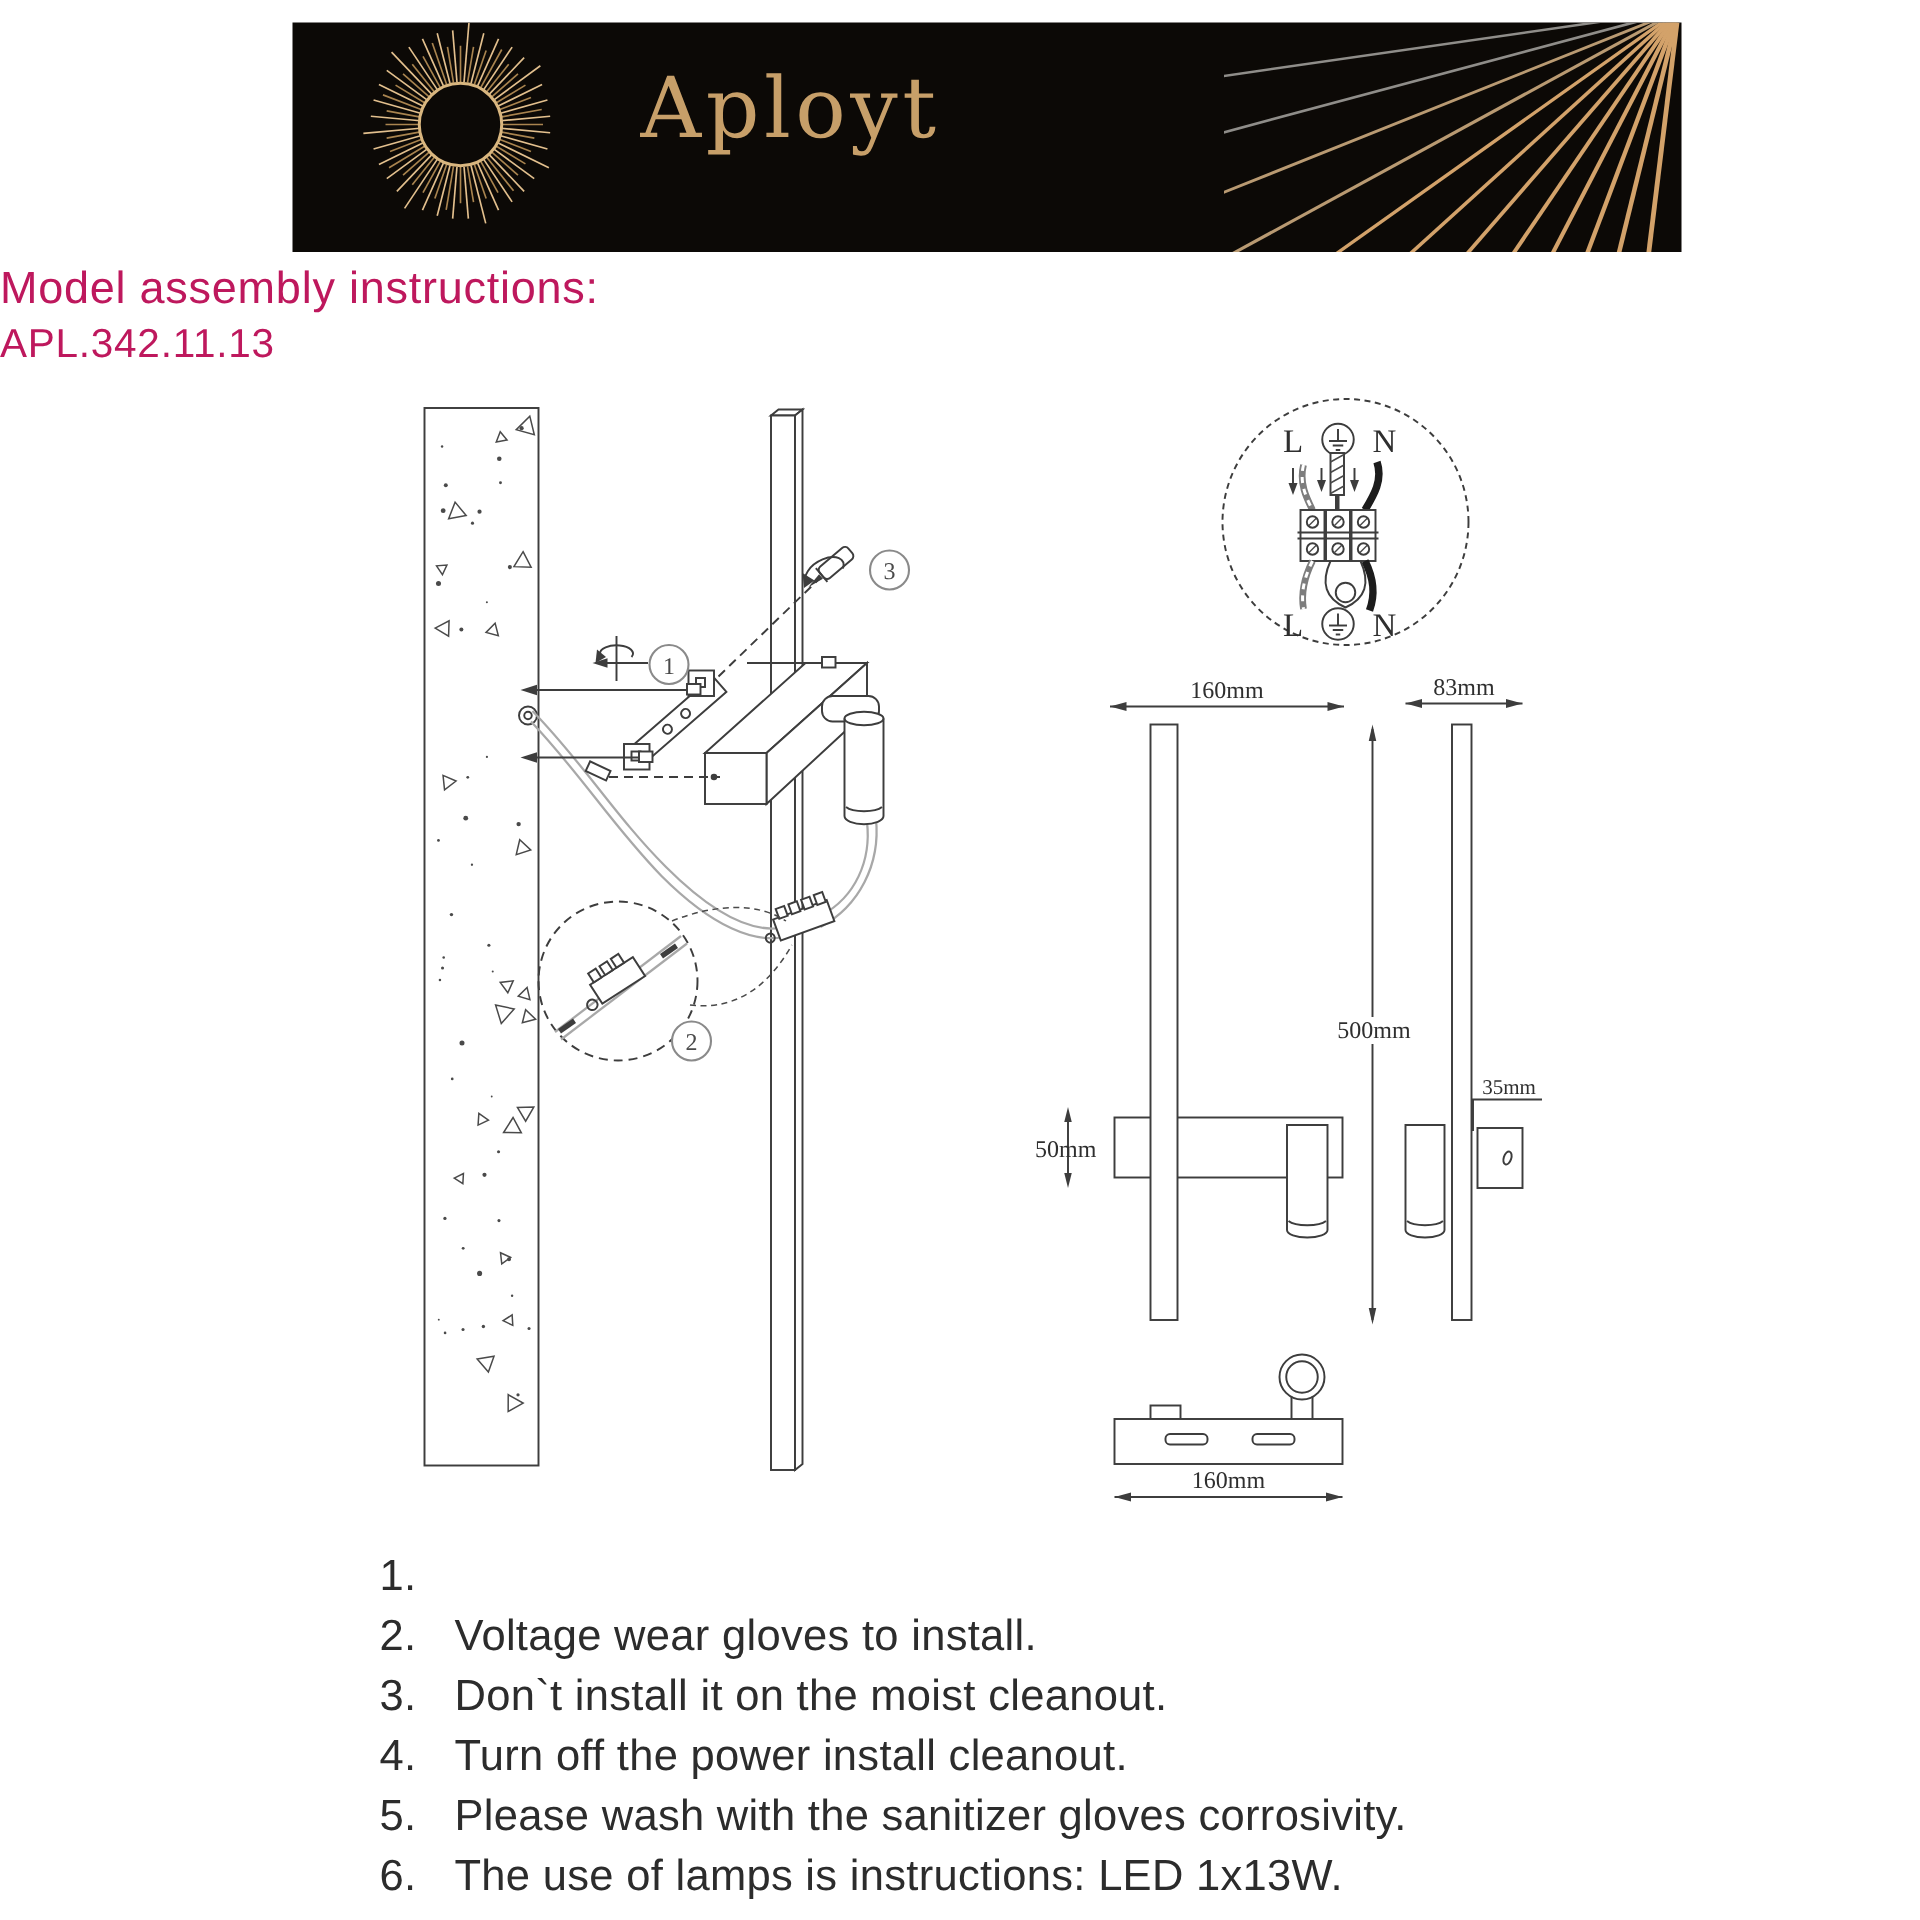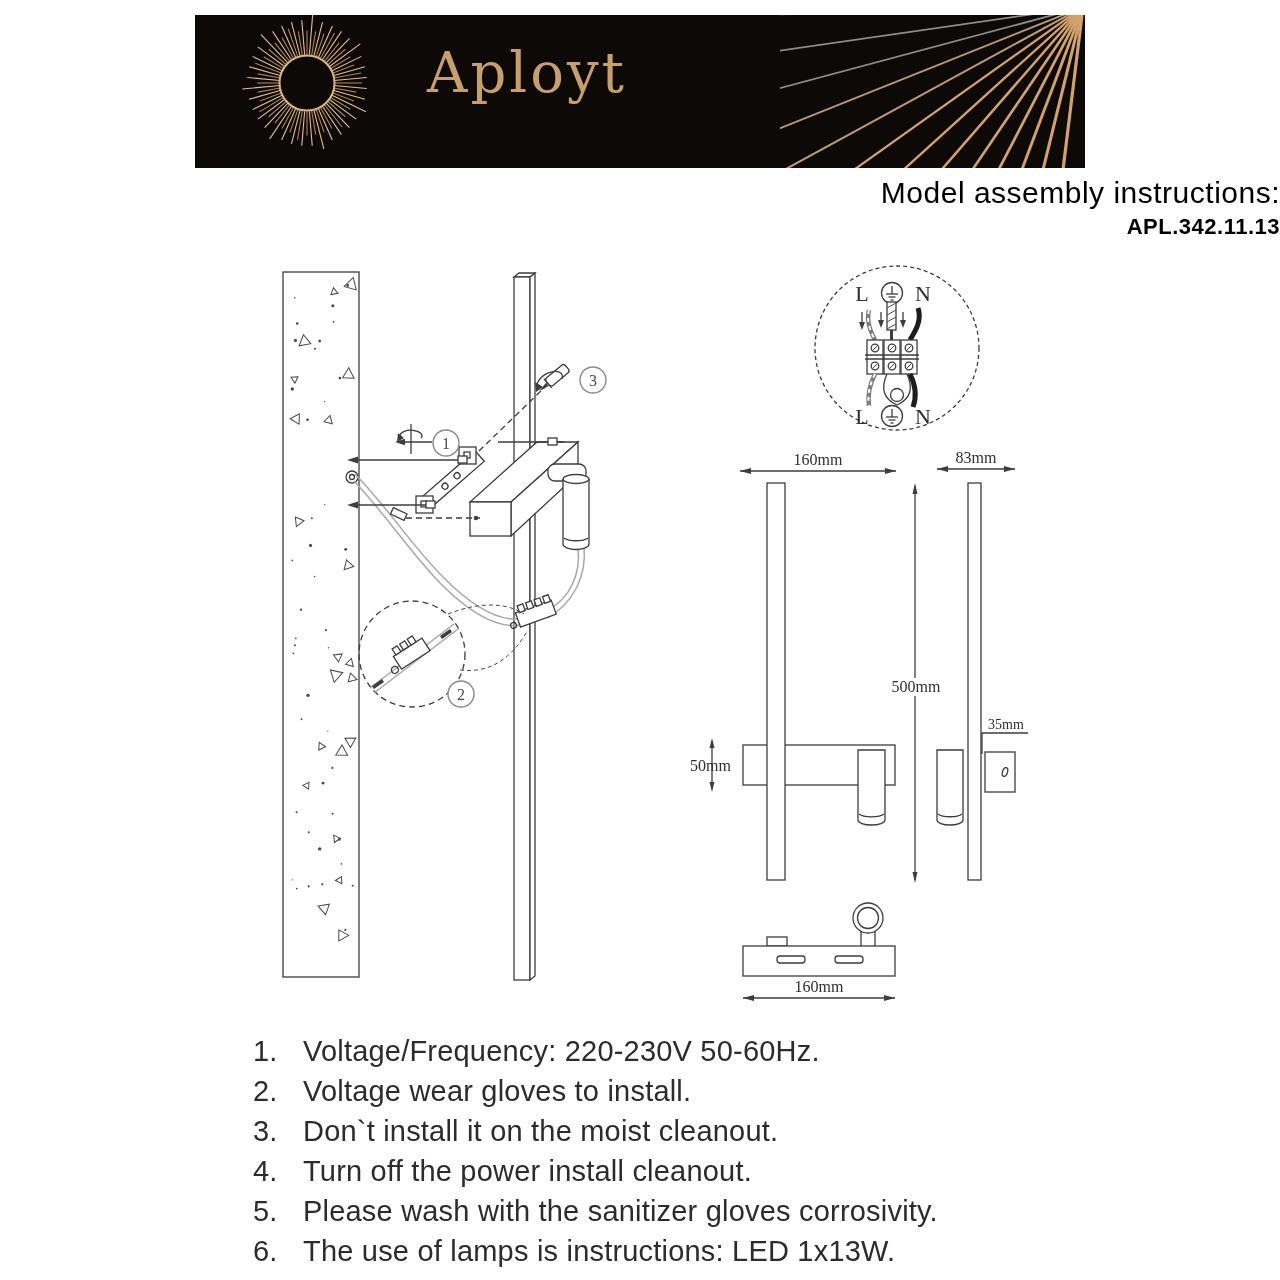--- a/index.html
+++ b/index.html
@@ -1,26 +1,26 @@
 <!DOCTYPE html>
 <html><head>
 <meta charset="utf-8">
 <style>
   html,body{margin:0;padding:0;background:#ffffff;}
   .page{position:relative;width:1280px;height:1280px;background:#ffffff;overflow:hidden;
         font-family:"Liberation Sans",sans-serif;}
   
-  .banner{position:absolute;left:195px;top:15px;width:890px;height:153px;background:#0c0906;overflow:hidden;}
+  .banner{position:absolute;left:195px;top:15px;width:890px;height:153px;background:#0c0906;overflow:hidden;padding-left:36px;}
   .banner svg{position:absolute;top:0;}
   .brand-text{position:absolute;left:232px;top:30px;font-family:"DejaVu Serif","Liberation Serif",serif;
               font-size:56px;font-weight:400;letter-spacing:3px;color:#c79f69;line-height:1;}
   
-  .title-block{position:absolute;left:0;top:176px;width:1280px;text-align:right;color:#000000;}
+  .title-block{position:absolute;left:0;top:176px;width:1280px;text-align:left;color:#be185d;}
   .title-line1{font-size:30px;font-weight:500;letter-spacing:.5px;}
-  .title-line2{font-size:22px;font-weight:700;margin-top:4px;letter-spacing:.5px;}
+  .title-line2{font-size:27px;font-weight:400;margin-top:4px;letter-spacing:.5px;}
   
   .asm{position:absolute;left:248px;top:252px;}
   .wiring{position:absolute;left:805px;top:256px;}
   .dims{position:absolute;left:688px;top:438px;}
   .ln{stroke:#3d3d3d;fill:none;stroke-width:1.3;}
   .lnt{stroke:#4a4a4a;fill:none;stroke-width:1;}
   .wf{fill:#ffffff;stroke:#3d3d3d;stroke-width:1.3;}
   .dk{fill:#3d3d3d;stroke:none;}
   .dash{stroke-dasharray:6 4;}
   .dash2{stroke-dasharray:4 3;}
@@ -435,21 +435,20 @@
       <line class="ln" x1="55" y1="560" x2="207" y2="560"></line>
       <polygon class="dk" points="55,560 66,557 66,563"></polygon>
         <polygon class="dk" points="207,560 196,557 196,563"></polygon>
       <text class="dim-label" x="131" y="554" text-anchor="middle">160mm</text>
     </g>
   </svg>
 
   <div class="instructions">
     <div class="instr-row">
         <span class="instr-num">1.</span>
-        <span class="instr-text">Voltage/Frequency: 220-230V 50-60Hz.</span>
       </div>
     <div class="instr-row">
         <span class="instr-num">2.</span>
         <span class="instr-text">Voltage wear gloves to install.</span>
       </div>
     <div class="instr-row">
         <span class="instr-num">3.</span>
         <span class="instr-text">Don`t install it on the moist cleanout.</span>
       </div>
     <div class="instr-row">

